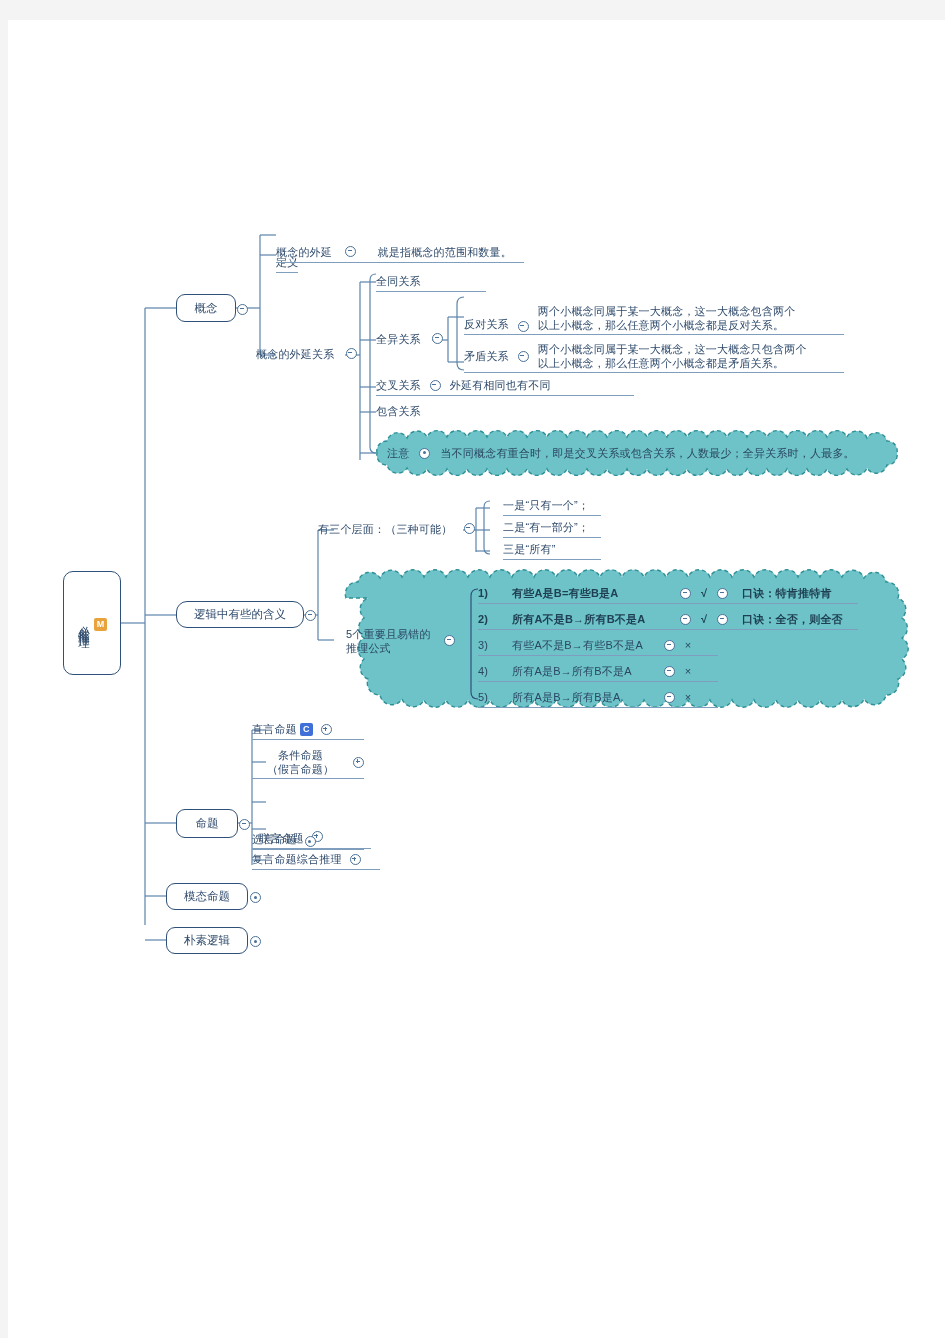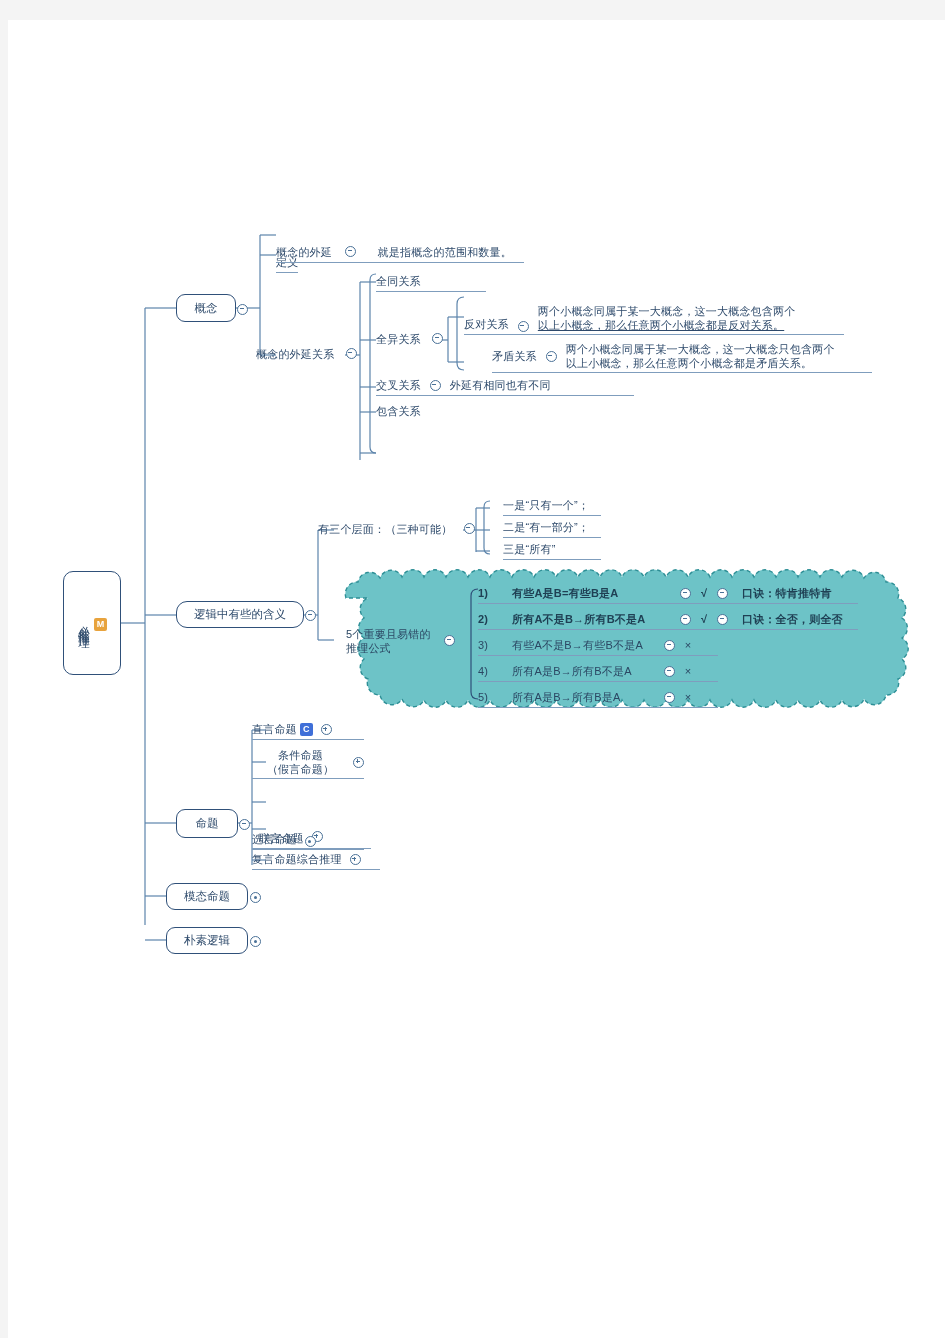--- a/index.html
+++ b/index.html
@@ -201,25 +201,25 @@
   <div class="nd" style="left:368px;top:312px;">
     <span>全异关系</span>
     <span class="hnd minus" style="margin-left:8px;"></span>
   </div>
 
   <div class="nd ul" style="left:456px;top:284px;width:380px;display:flex;align-items:flex-end;">
     <span>反对关系</span>
     <span class="hnd minus" style="margin:0 9px;"></span>
     <span style="line-height:14px;">
       <span style="display:block;">两个小概念同属于某一大概念，这一大概念包含两个</span>
-      <span style="display:block;text-decoration:underline;">以上小概念，那么任意两个小概念都是反对关系。</span>
+      <span style="display:block;">以上小概念，那么任意两个小概念都是反对关系。</span>
     </span>
   </div>
 
-  <div class="nd ul" style="left:456px;top:322px;width:380px;display:flex;align-items:center;margin-left:28px;">
+  <div class="nd ul" style="left:456px;top:322px;width:380px;display:flex;align-items:center;">
     <span>矛盾关系</span>
     <span class="hnd minus" style="margin:0 9px;"></span>
     <span style="line-height:14px;">
       <span style="display:block;">两个小概念同属于某一大概念，这一大概念只包含两个</span>
       <span style="display:block;">以上小概念，那么任意两个小概念都是矛盾关系。</span>
     </span>
   </div>
 
   <svg class="wires" viewBox="0 0 937 1318">
     <path d="M283 277 q-7 0 -7 7 V343 q0 7 7 7" fill="none" stroke="#5c84ab" stroke-width="1.2" transform="translate(173,0)"></path>
@@ -228,20 +228,44 @@
   <div class="nd ul" style="left:368px;top:358px;width:258px;display:flex;align-items:center;">
     <span>交叉关系</span>
     <span class="hnd minus" style="margin:0 9px;"></span>
     <span>外延有相同也有不同</span>
   </div>
 
   <div class="nd" style="left:368px;top:384px;">
     <span>包含关系</span>
   </div>
 
+  <div class="cloud-wrap" style="left:355px;top:408px;width:552px;height:50px;">
+    <svg class="cloud-svg" width="552" height="50" viewBox="0 0 552 50">
+      <path d="M14,25
+               a10,10 0 0 1 10,-12 a11,11 0 0 1 20,-3 a11,11 0 0 1 20,-1 a11,11 0 0 1 20,0
+               a11,11 0 0 1 20,0 a11,11 0 0 1 20,0 a11,11 0 0 1 20,0 a11,11 0 0 1 20,0
+               a11,11 0 0 1 20,0 a11,11 0 0 1 20,0 a11,11 0 0 1 20,0 a11,11 0 0 1 20,0
+               a11,11 0 0 1 20,0 a11,11 0 0 1 20,0 a11,11 0 0 1 20,0 a11,11 0 0 1 20,0
+               a11,11 0 0 1 20,0 a11,11 0 0 1 20,0 a11,11 0 0 1 20,0 a11,11 0 0 1 20,0
+               a11,11 0 0 1 20,0 a11,11 0 0 1 20,0 a11,11 0 0 1 20,0 a11,11 0 0 1 20,0
+               a11,11 0 0 1 20,1 a11,11 0 0 1 20,3 a10,10 0 0 1 10,12
+               a10,10 0 0 1 -10,12 a11,11 0 0 1 -20,3 a11,11 0 0 1 -20,1 a11,11 0 0 1 -20,0
+               a11,11 0 0 1 -20,0 a11,11 0 0 1 -20,0 a11,11 0 0 1 -20,0 a11,11 0 0 1 -20,0
+               a11,11 0 0 1 -20,0 a11,11 0 0 1 -20,0 a11,11 0 0 1 -20,0 a11,11 0 0 1 -20,0
+               a11,11 0 0 1 -20,0 a11,11 0 0 1 -20,0 a11,11 0 0 1 -20,0 a11,11 0 0 1 -20,0
+               a11,11 0 0 1 -20,0 a11,11 0 0 1 -20,0 a11,11 0 0 1 -20,0 a11,11 0 0 1 -20,0
+               a11,11 0 0 1 -20,0 a11,11 0 0 1 -20,0 a11,11 0 0 1 -20,0 a11,11 0 0 1 -20,0
+               a11,11 0 0 1 -20,-1 a11,11 0 0 1 -20,-3 a10,10 0 0 1 -10,-12 Z" fill="#6dc3c7" stroke="#2e8f96" stroke-width="1.4" stroke-dasharray="4,3"></path>
+    </svg>
+    <div class="cloud-content" style="width:552px;height:50px;display:flex;align-items:center;padding-left:24px;box-sizing:border-box;">
+      <span class="nd" style="position:static;color:#2b4763;">注意</span>
+      <span class="hnd dot" style="margin:0 10px;"></span>
+      <span class="nd" style="position:static;color:#2b4763;">当不同概念有重合时，即是交叉关系或包含关系，人数最少；全异关系时，人最多。</span>
+    </div>
+  </div>
   <svg class="wires" viewBox="0 0 937 1318">
     <path d="M368 254 q-6 0 -6 6 V427 q0 6 6 6" fill="none" stroke="#5c84ab" stroke-width="1.2" transform="translate(0,0)"></path>
   </svg>
 
   <div class="box" style="left:168px;top:581px;width:128px;height:27px;border-radius:11px;">
     <span>逻辑中有些的含义</span>
   </div>
   <span class="hnd minus" style="position:absolute;left:297px;top:590px;"></span>
 
   <div class="nd" style="left:310px;top:502px;">

